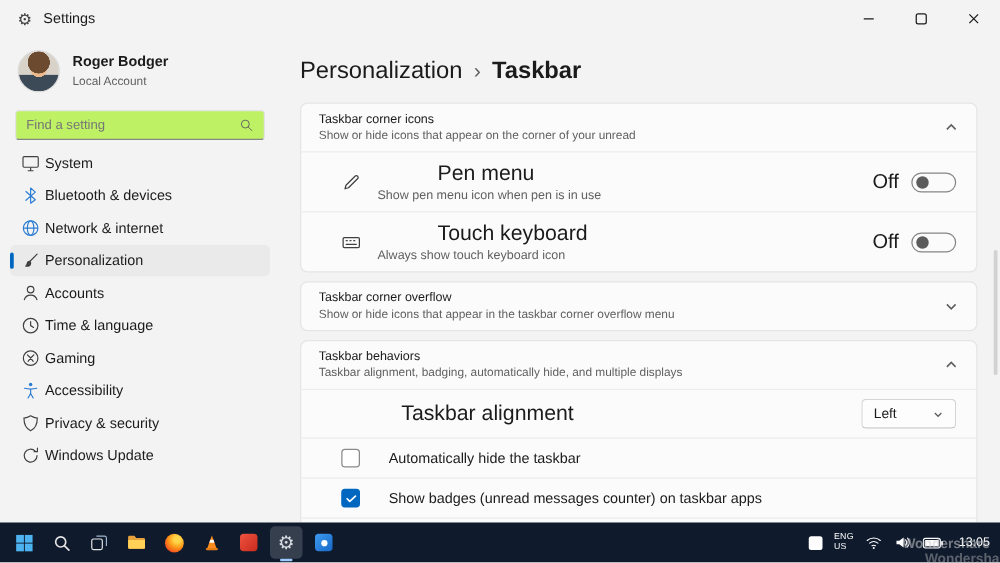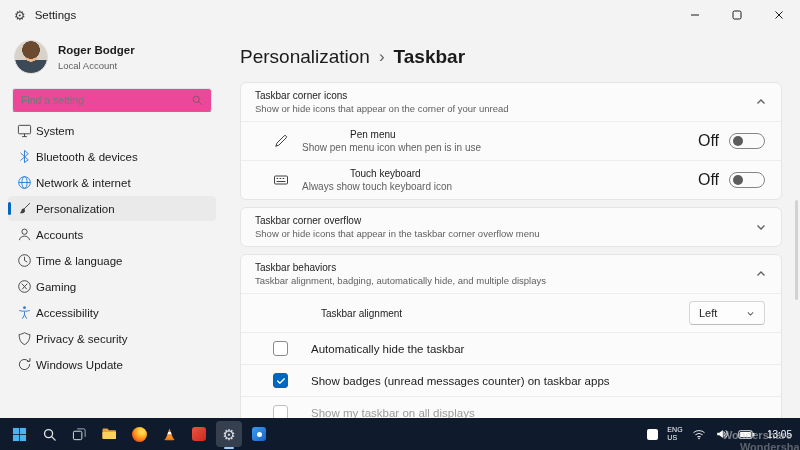--- a/index.html
+++ b/index.html
@@ -25,21 +25,21 @@
   .user { display:flex; align-items:center; gap:10px; padding:10px 14px 4px 14px; cursor:default; }
   .avatar { width:34px; height:34px; border-radius:50%; flex:0 0 34px;
     background:
       radial-gradient(circle at 50% 28%, #6b4a2f 0 31%, rgba(0,0,0,0) 32%),
       radial-gradient(circle at 50% 44%, #eab98e 0 27%, rgba(0,0,0,0) 28%),
       linear-gradient(180deg, #d8d2c8 0 58%, #3c4a58 59%);
     border:1px solid #dcdcdc; }
   .user-name { font-size:11.5px; font-weight:700; }
   .user-type { font-size:9.5px; color:#5f5f5f; margin-top:4px; }
 
-  .searchbox { margin:10px 12px 6px 12px; height:24px; background:#ec4899;
+  .searchbox { margin:10px 12px 6px 12px; height:24px; background:#bef264;
     border:1px solid #e3e3e3; border-bottom:1px solid #868686; border-radius:3px;
     display:flex; align-items:center; padding:0 8px; }
   .searchbox input { flex:1; border:none; outline:none; background:transparent;
     font-size:10.5px; color:#1b1b1b; font-family:"Liberation Sans",sans-serif; }
   .searchbox input::placeholder { color:#767676; }
 
   .nav { margin-top:4px; }
   .nav-item { display:flex; align-items:center; gap:3px; height:25px; margin:1px 8px;
     padding:0 9px; border-radius:4px; font-size:11.5px; position:relative; cursor:default; }
   .nav-item .nicon { width:16px; height:16px; flex:0 0 16px; display:flex; align-items:center; }
@@ -57,21 +57,21 @@
   .card + .card { margin-top:7px; }
   .card-head { display:flex; align-items:center; padding:6px 14px; min-height:38px; }
   .card-head .head-text { flex:1; }
   .c-title { font-size:10px; }
   .c-sub { font-size:9.5px; color:#5f5f5f; margin-top:2px; }
   .chev { width:12px; height:12px; flex:0 0 12px; }
 
   .sub-row { display:flex; align-items:center; gap:13px; padding:7px 16px 7px 32px;
     border-top:1px solid #ededed; min-height:38px; }
   .sub-row .ricon { width:16px; height:16px; flex:0 0 16px; }
-  .r-title { font-size:10px;padding-left:48px; }
+  .r-title { font-size:17px;padding-left:48px; }
   .r-sub { font-size:10px; color:#5f5f5f; margin-top:2px; }
   .row-right { margin-left:auto; display:flex; align-items:center; gap:10px; }
   .state-label { font-size:16px; }
 
   .toggle { width:36px; height:16px; border:1px solid #858585; border-radius:9px;
     position:relative; background:transparent; }
   .toggle::after { content:''; position:absolute; left:3px; top:2px; width:10px; height:10px;
     border-radius:50%; background:#5c5c5c; }
 
   .dropdown { min-width:76px; height:24px; background:#fdfdfd; border:1px solid #d5d5d5;

